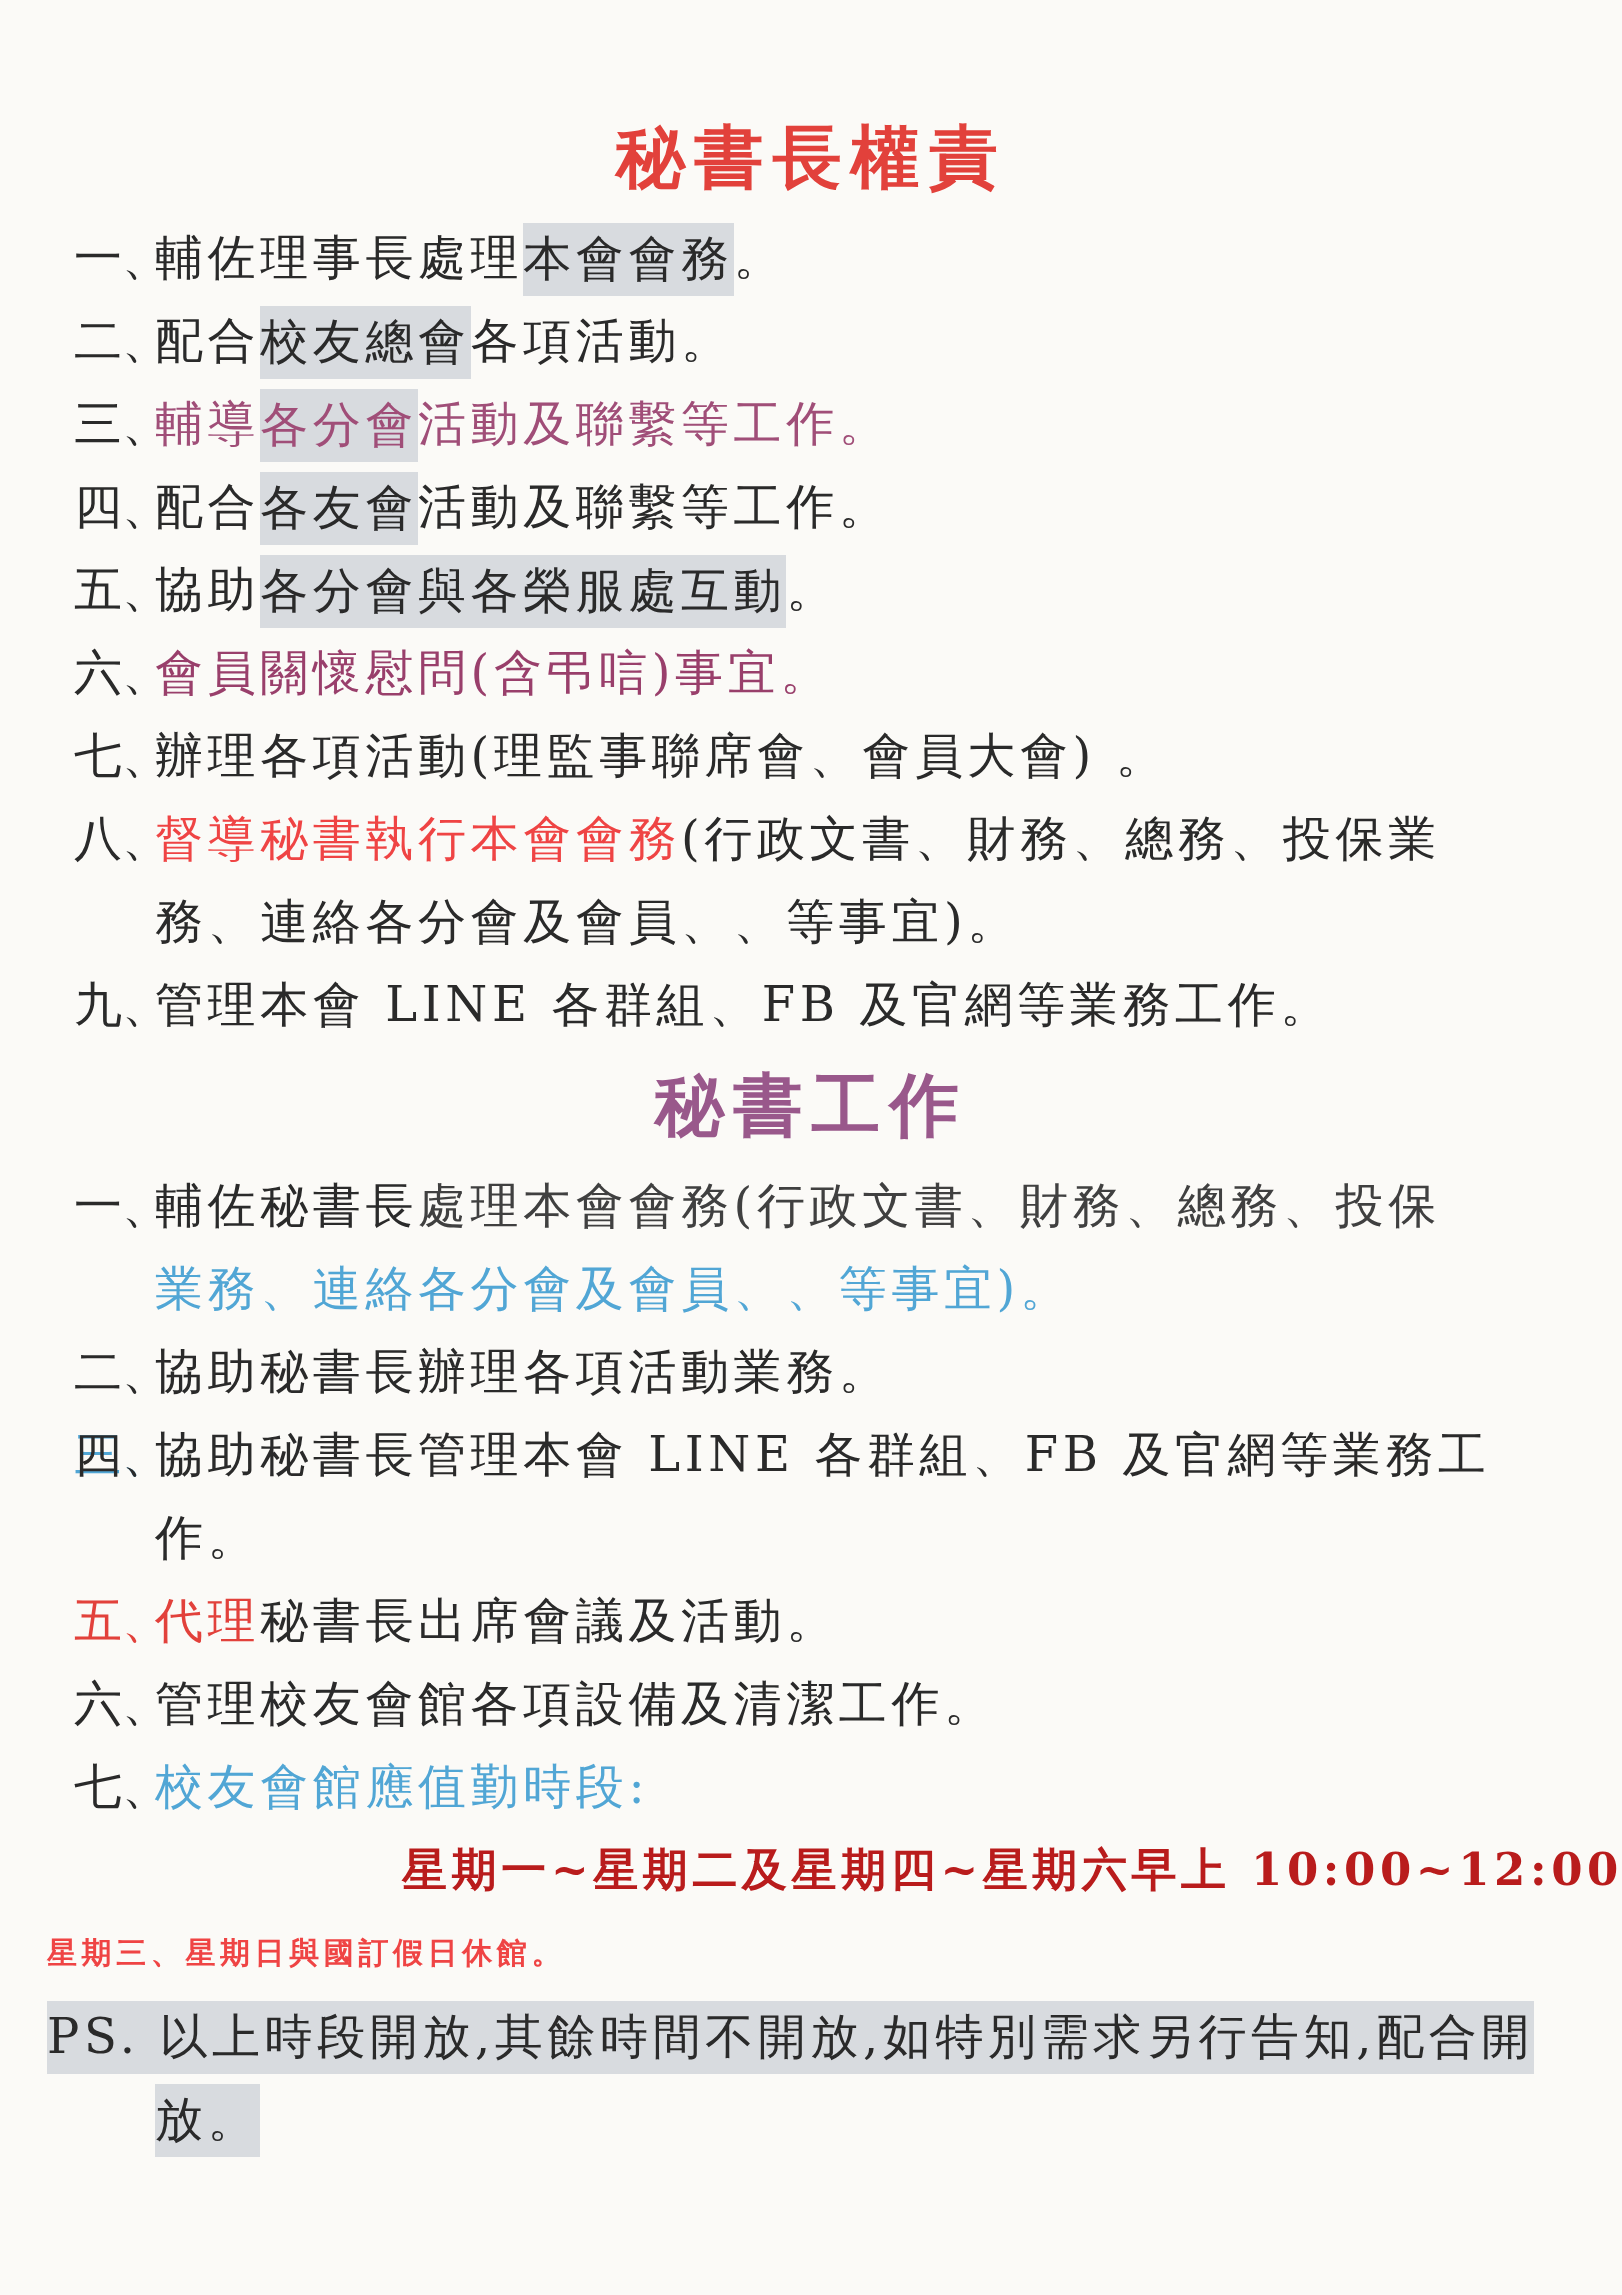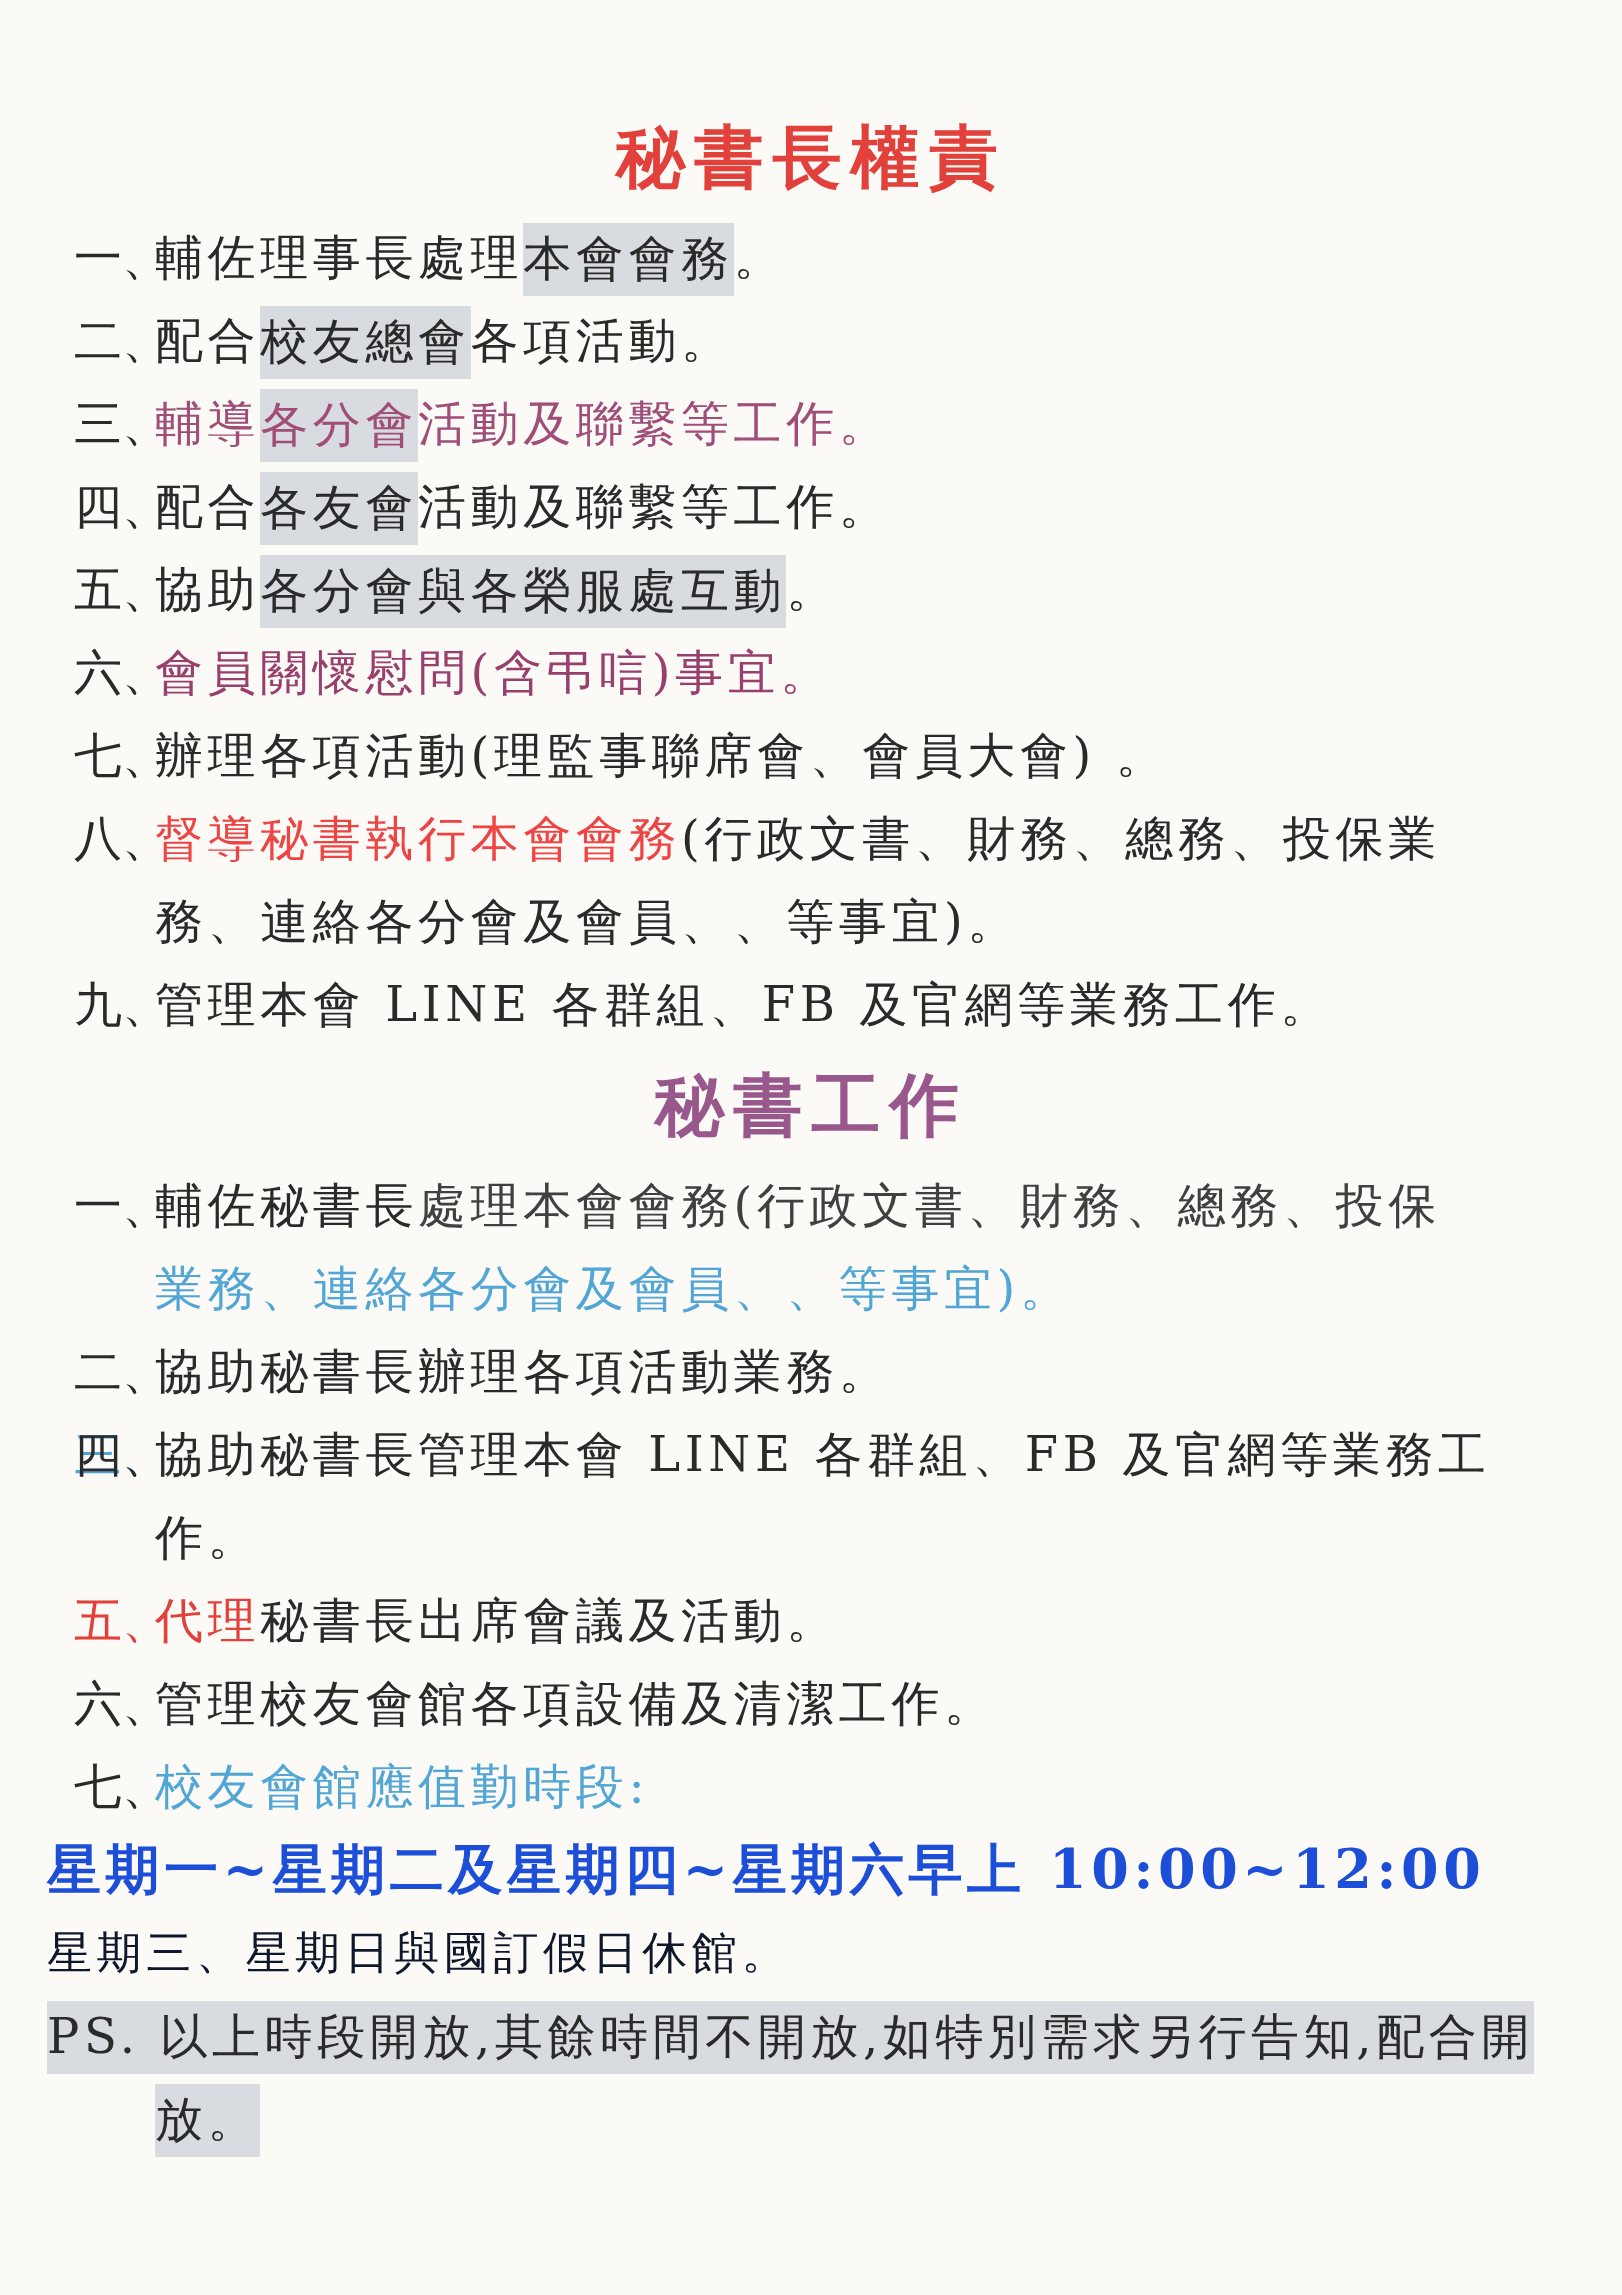--- a/index.html
+++ b/index.html
@@ -62,18 +62,18 @@
     <div class="t-line" style="color: rgb(153, 88, 139);">秘書工作</div>
     <div class="line"><span class="num">一、</span><span>輔佐秘書長</span><span style="color: #404040;">處理本會會務(行政文書、財務、總務、投保</span></div>
     <div class="line cont"><span style="color: rgb(81, 166, 213);">業務、連絡各分會及會員、、等事宜)。</span></div>
     <div class="line"><span class="num">二、</span><span>協助秘書長辦理各項活動業務。</span></div>
     <div class="line"><span class="num" style="color: rgb(81, 166, 213);">三、</span></div>
     <div class="line"><span class="num">四、</span><span>協助秘書長管理本會 LINE 各群組、FB 及官網等業務工</span></div>
     <div class="line cont"><span>作。</span></div>
     <div class="line"><span class="num" style="color: rgb(226, 65, 59);">五、</span><span style="color: rgb(226, 65, 59);">代理</span><span>秘書長出席會議及活動。</span></div>
     <div class="line"><span class="num">六、</span><span>管理校友會館各項設備及清潔工作。</span></div>
     <div class="line"><span class="num">七、</span><span style="color: rgb(81, 166, 213);">校友會館應值勤時段:</span></div>
-    <div class="line plain" style="color: #1d4ed8; font-weight: bold; font-size: 54px;"><span>星期一~星期二及星期四~星期六早上 10:00~12:00</span></div>
-    <div class="line plain" style="color: #0f172a; font-weight: normal; font-size: 45px;"><span>星期三、星期日與國訂假日休館。</span></div>
+    <div class="line plain" style="color: #b91c1c; font-weight: bold; font-size: 45px; text-align: right;"><span>星期一~星期二及星期四~星期六早上 10:00~12:00</span></div>
+    <div class="line plain" style="color: #ef4444; font-weight: bold; font-size: 30px;"><span>星期三、星期日與國訂假日休館。</span></div>
     <div class="line plain"><span class="hl bold">PS. 以上時段開放,其餘時間不開放,如特別需求另行告知,配合開</span></div>
     <div class="line cont"><span class="hl bold">放。</span></div>
   </div>
 
 
 </body></html>

